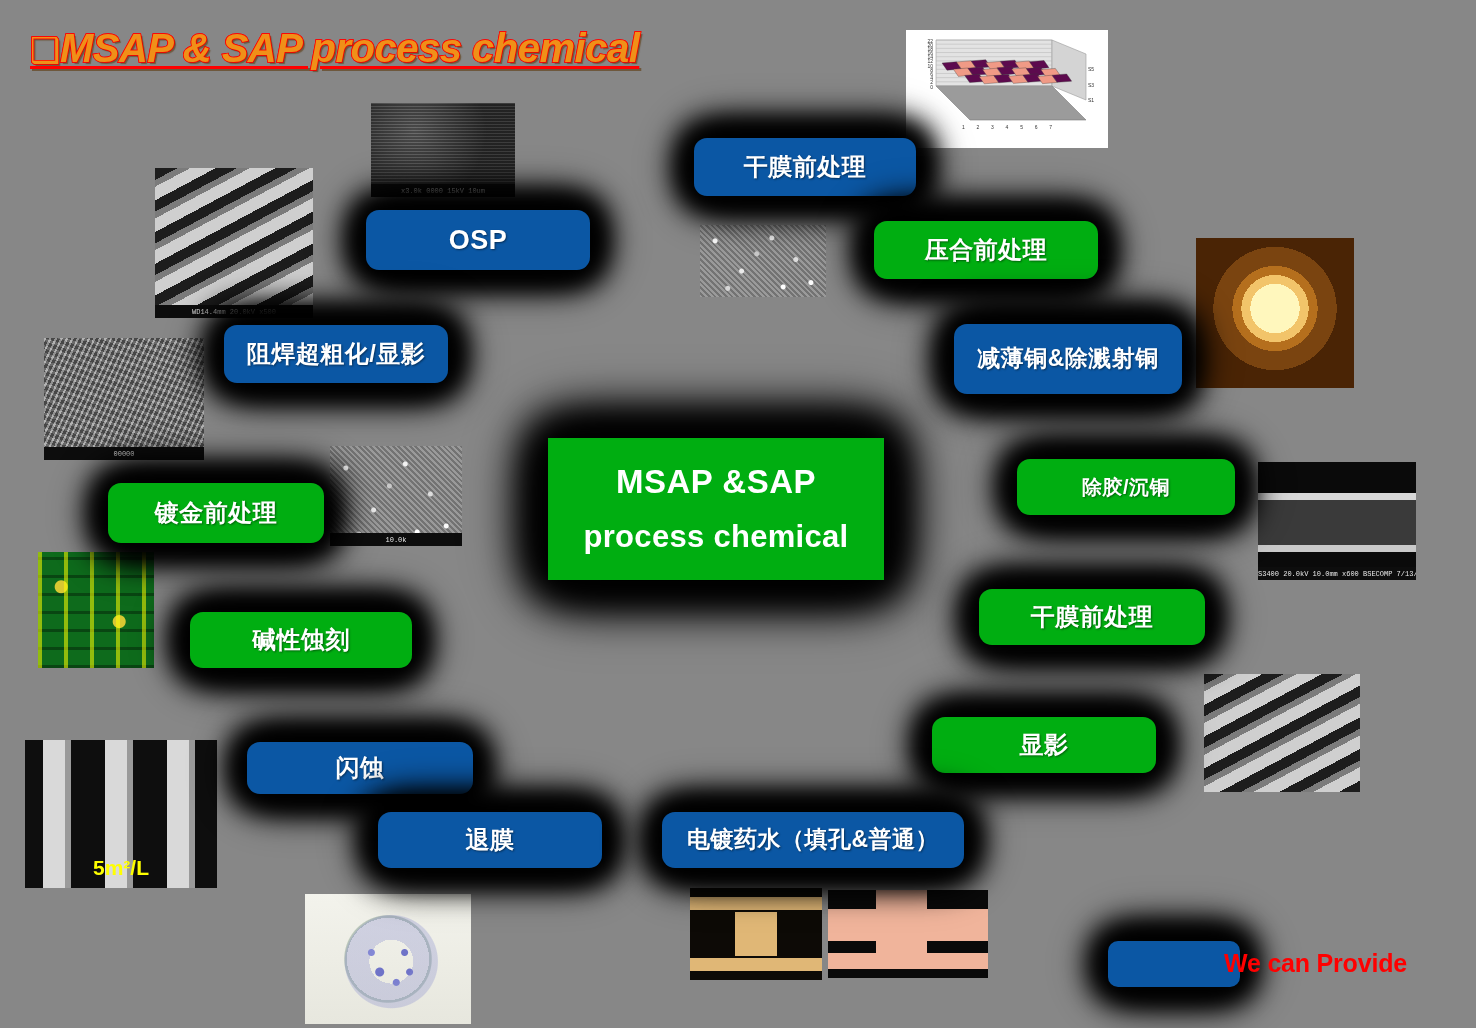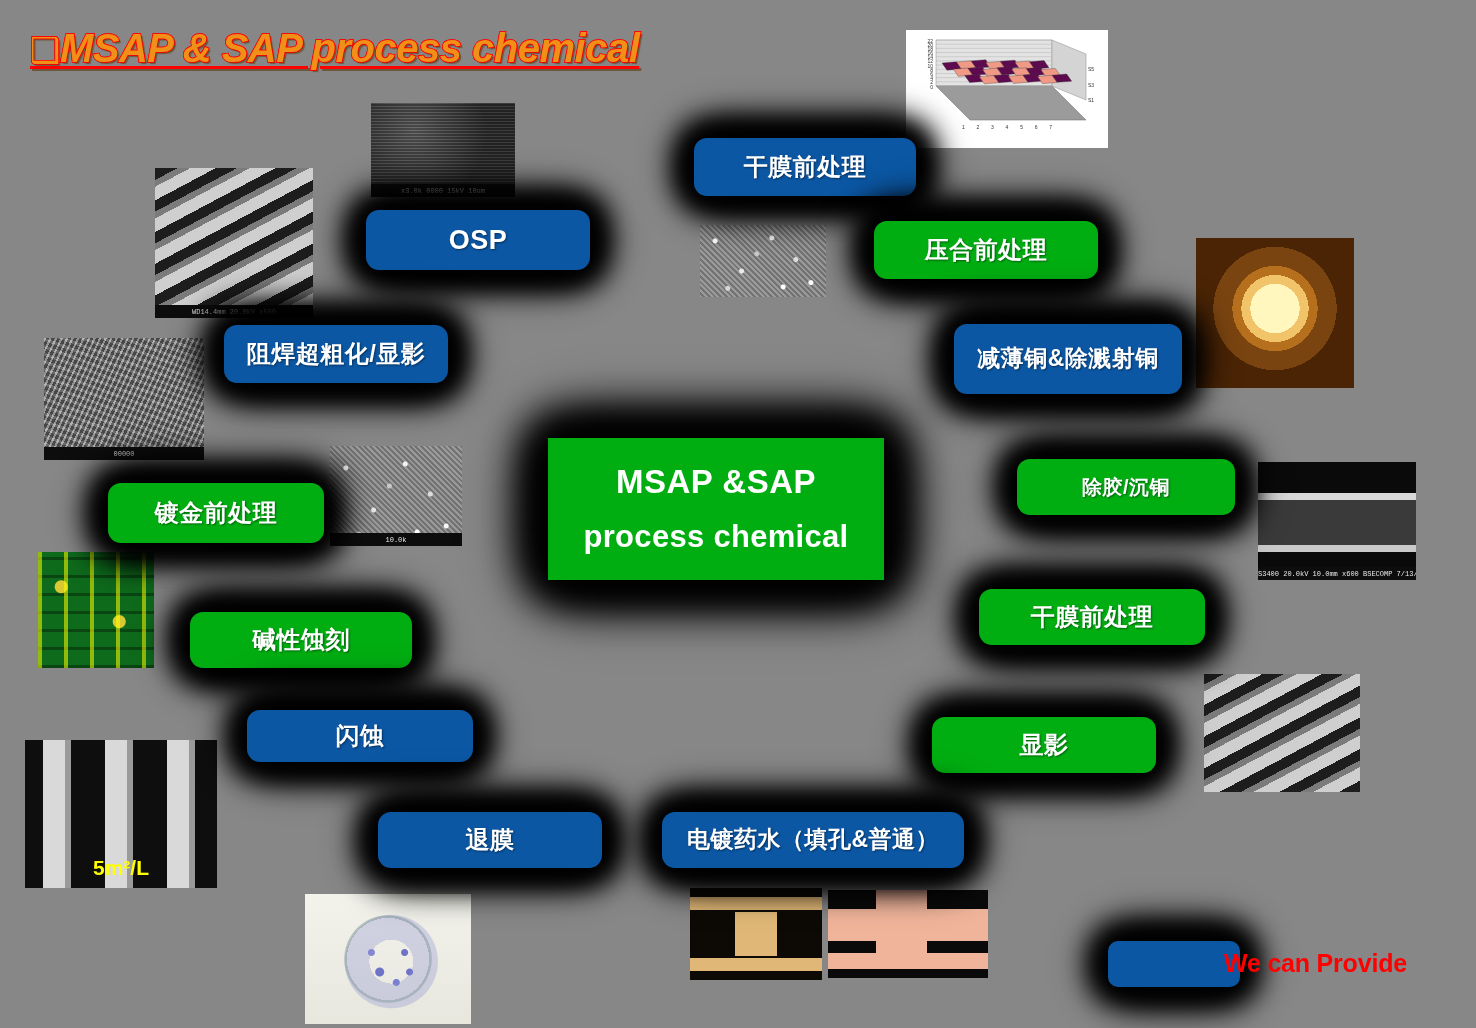--- a/index.html
+++ b/index.html
@@ -298,21 +298,21 @@
       </div>
       <div class="node green" style="left: 979px; top: 589px; width: 226px; height: 56px; font-size: 24px;">
         <span class="lbl">干膜前处理</span>
       </div>
       <div class="node green" style="left: 190px; top: 612px; width: 222px; height: 56px; font-size: 24px;">
         <span class="lbl">碱性蚀刻</span>
       </div>
       <div class="node green" style="left: 932px; top: 717px; width: 224px; height: 56px; font-size: 24px;">
         <span class="lbl">显影</span>
       </div>
-      <div class="node blue" style="left: 247px; top: 710px; width: 226px; height: 52px; font-size: 24px;">
+      <div class="node blue" style="left: 247px; top: 742px; width: 226px; height: 52px; font-size: 24px;">
         <span class="lbl">闪蚀</span>
       </div>
       <div class="node blue" style="left: 378px; top: 812px; width: 224px; height: 56px; font-size: 24px;">
         <span class="lbl">退膜</span>
       </div>
       <div class="node blue" style="left: 662px; top: 812px; width: 302px; height: 56px; font-size: 23px;">
         <span class="lbl">电镀药水（填孔&amp;普通）</span>
       </div>
     </div>
 

